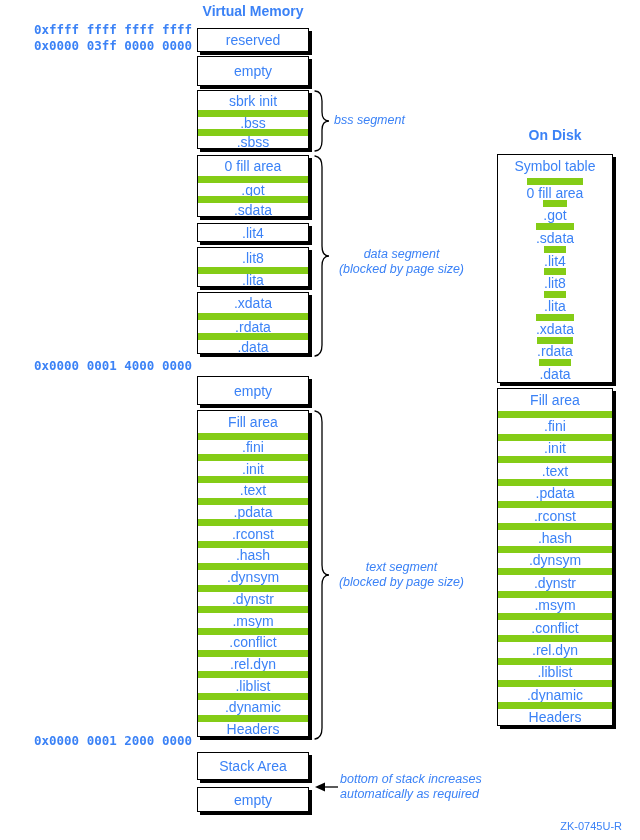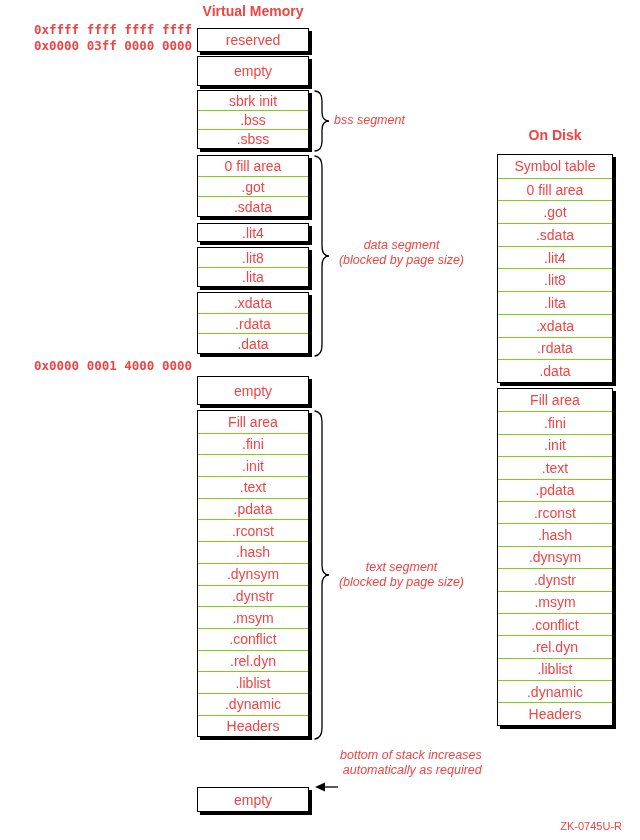--- a/index.html
+++ b/index.html
@@ -1,57 +1,58 @@
 <!DOCTYPE html>
 <html><head>
 <meta charset="utf-8">
 <style>
   * { margin:0; padding:0; box-sizing:border-box; }
   html,body { background:#fff; }
   .canvas {
     position:relative; width:640px; height:840px; background:#ffffff;
-    font-family:"Liberation Sans", sans-serif; color:#ef4444; overflow:hidden;
+    font-family:"Liberation Sans", sans-serif; color:#3b82f6; overflow:hidden;
   }
   .title {
     position:absolute; font-weight:bold; font-size:14px; text-align:center;
   }
   .addr {
     position:absolute; left:0; width:192px; text-align:right;
     font-family:"DejaVu Sans Mono", monospace; font-size:12.5px; font-weight:bold;
     white-space:pre;
   }
   .group {
     position:absolute; background:#fff; border:1.5px solid #000;
     box-shadow:3px 3px 0 0 #000; display:flex; flex-direction:column;
   }
   .cell {
     flex:none; display:flex; align-items:center; justify-content:center;
     font-size:14px; line-height:1;
   }
-  .cell + .cell { border-top:1px solid #84cc16; }
+  .cell + .cell { border-top:7px solid #84cc16; }
   .note {
     position:absolute; font-style:italic; font-size:12.5px; line-height:15px;
   }
   .note.center { text-align:center; width:135px; }
   .brace, .arrow { position:absolute; }
   .figid {
     position:absolute; font-size:11px; left:498px; width:124px; text-align:right; top:820px;
   }
 </style>
 </head>
 <body>
 
 <div class="canvas">
 
   <div class="title" style="left:190px; top:3px; width:126px;">Virtual Memory</div>
   <div class="title" style="left:497px; top:127px; width:116px;">On Disk</div>
 
   <div class="addr" style="top:22px;">0xffff ffff ffff ffff</div>
   <div class="addr" style="top:38px;padding-left:24px;">0x0000 03ff 0000 0000</div>
   <div class="addr" style="top:358px;">0x0000 0001 4000 0000</div>
+  <div class="addr" style="top:733px;">0x0000 0001 2000 0000</div>
 
   <div class="group" style="left:197px; top:28px; width:112px;">
     <div class="cell" style="height:22px">reserved</div>
   </div>
 
   <div class="group" style="left:197px; top:56px; width:112px;">
     <div class="cell" style="height:28px">empty</div>
   </div>
 
   <div class="group" style="left:197px; top:90px; width:112px;">
@@ -96,59 +97,62 @@
     <div class="cell" style="height:21.7px">.dynsym</div>
     <div class="cell" style="height:21.7px">.dynstr</div>
     <div class="cell" style="height:21.7px">.msym</div>
     <div class="cell" style="height:21.7px">.conflict</div>
     <div class="cell" style="height:21.7px">.rel.dyn</div>
     <div class="cell" style="height:21.7px">.liblist</div>
     <div class="cell" style="height:21.7px">.dynamic</div>
     <div class="cell" style="height:21.7px">Headers</div>
   </div>
 
+  <div class="group" style="left:197px; top:752px; width:112px;">
+    <div class="cell" style="height:26px">Stack Area</div>
+  </div>
 
   <div class="group" style="left:197px; top:787px; width:112px;">
     <div class="cell" style="height:23px">empty</div>
   </div>
 
   <svg class="brace" style="left:314px; top:90px;" width="17" height="62" viewBox="0 0 17 62">
     <path d="M1 1 Q8 1.5 8 11 L8 22 Q8 31 15 31 Q8 31 8 40 L8 51 Q8 60.5 1 61" fill="none" stroke="#000" stroke-width="1.3" stroke-linecap="round"></path>
   </svg>
 
   <svg class="brace" style="left:314px; top:155px;" width="17" height="202" viewBox="0 0 17 202">
     <path d="M1 1 Q8 2 8 12 L8 91 Q8 101 15 101 Q8 101 8 111 L8 190 Q8 200 1 201" fill="none" stroke="#000" stroke-width="1.3" stroke-linecap="round"></path>
   </svg>
 
   <svg class="brace" style="left:314px; top:410px;" width="17" height="330" viewBox="0 0 17 330">
     <path d="M1 1 Q8 2 8 12 L8 155 Q8 165 15 165 Q8 165 8 175 L8 318 Q8 328 1 329" fill="none" stroke="#000" stroke-width="1.3" stroke-linecap="round"></path>
   </svg>
 
   <div class="note" style="left:334px; top:113px;">bss segment</div>
 
-  <div class="note center" style="left:334px; top:238px;">
+  <div class="note center" style="left:334px; top:247px;">
     <div>data segment</div>
     <div>(blocked by page size)</div>
   </div>
 
   <div class="note center" style="left:334px; top:560px;">
     <div>text segment</div>
     <div>(blocked by page size)</div>
   </div>
 
   <svg class="arrow" style="left:314px; top:781px;" width="24" height="12" viewBox="0 0 24 12">
     <polygon points="1,6 11,1.5 11,10.5" fill="#000"></polygon>
     <line x1="10" y1="6" x2="24" y2="6" stroke="#000" stroke-width="1.3"></line>
   </svg>
-  <div class="note" style="left:340px; top:748px;text-align:right;">
+  <div class="note" style="left:340px; top:772px;">
     <div>bottom of stack increases</div>
     <div>automatically as required</div>
   </div>
 
-  <div class="group" style="left:497px; top:154px; width:116px;">
+  <div class="group" style="left:497px; top:154px; width:116px;align-items:center;">
     <div class="cell" style="height:22.7px">Symbol table</div>
     <div class="cell" style="height:22.7px">0 fill area</div>
     <div class="cell" style="height:22.7px">.got</div>
     <div class="cell" style="height:22.7px">.sdata</div>
     <div class="cell" style="height:22.7px">.lit4</div>
     <div class="cell" style="height:22.7px">.lit8</div>
     <div class="cell" style="height:22.7px">.lita</div>
     <div class="cell" style="height:22.7px">.xdata</div>
     <div class="cell" style="height:22.7px">.rdata</div>
     <div class="cell" style="height:22.7px">.data</div>

